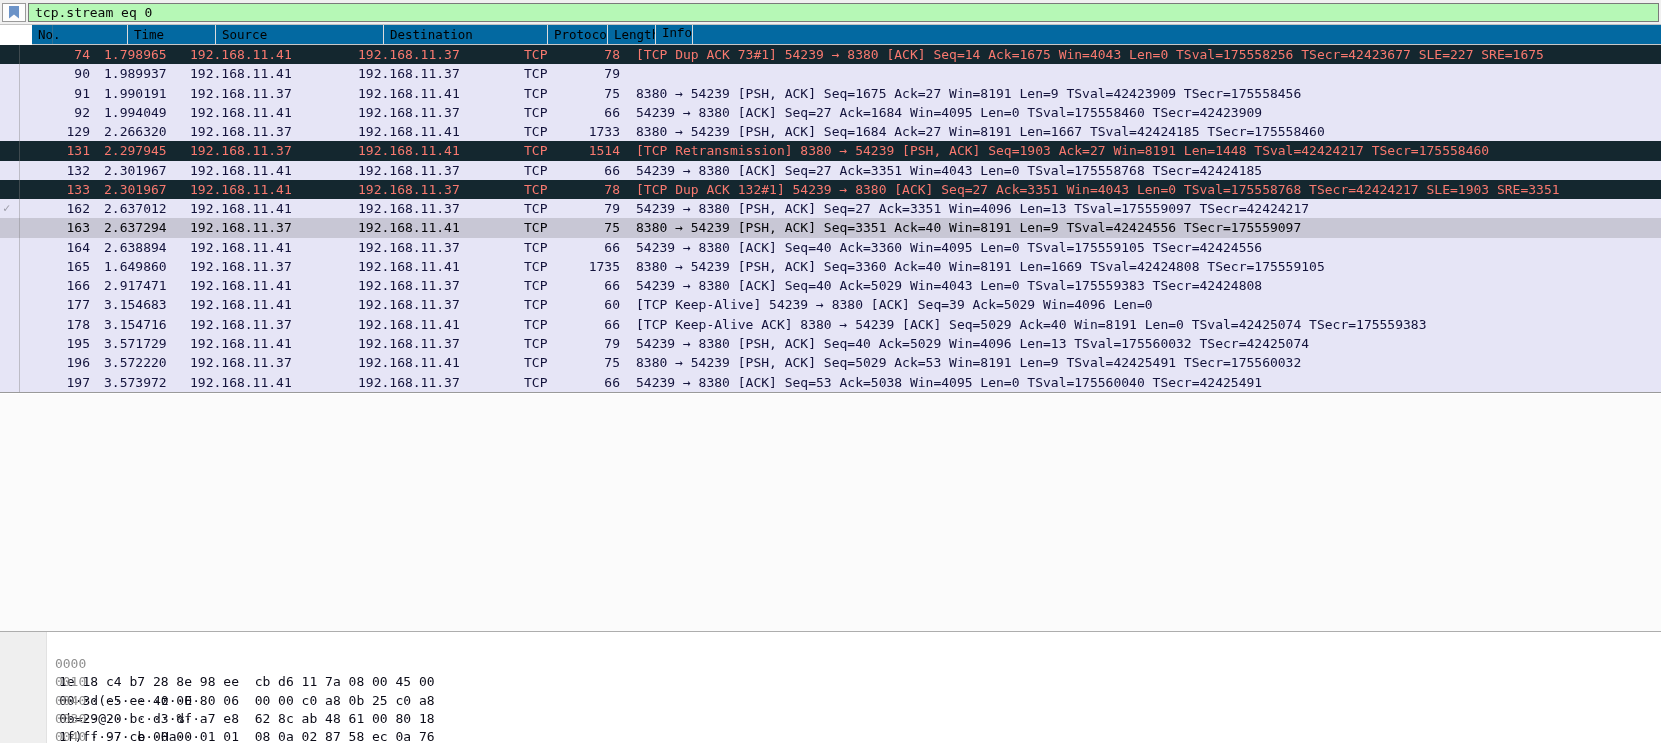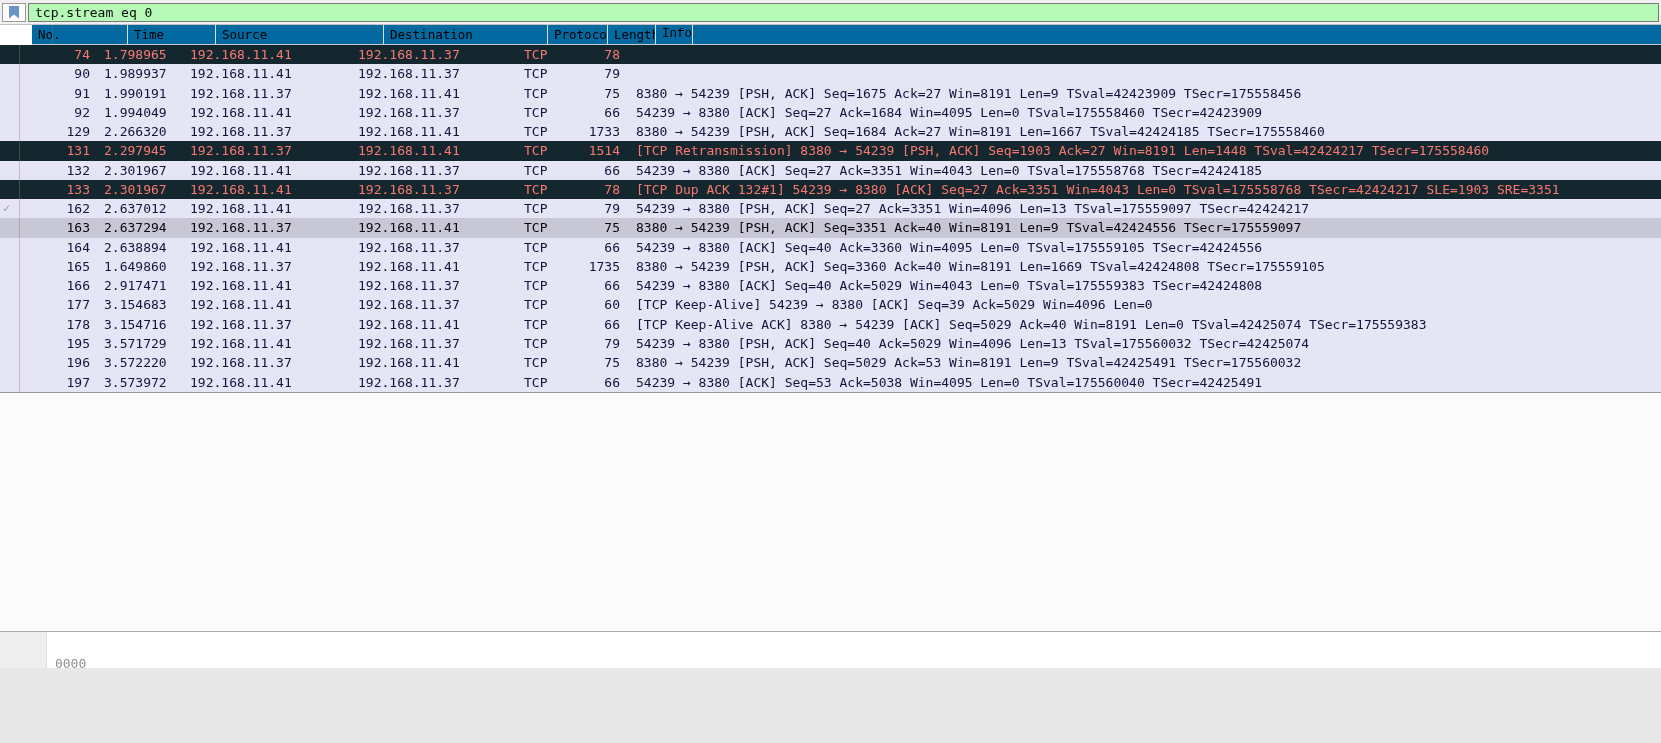--- a/index.html
+++ b/index.html
@@ -1,17 +1,17 @@
 <!DOCTYPE html>
 <html><head>
 <meta charset="utf-8">
 <style>
   html,body{margin:0;padding:0;background:#e8e8e8;}
   .app{
-    position:relative;width:1661px;height:668px;background:#ffffff;overflow:hidden;
+    position:relative;width:1661px;height:743px;background:#ffffff;overflow:hidden;
     font-family:"DejaVu Sans Mono","Liberation Mono",monospace;
     font-size:13px;color:#101035;
   }
   
   .filterbar{
     position:absolute;left:0;top:0;width:1661px;height:25px;background:#f0f0f0;
     border-bottom:1px solid #c2c2c2;box-sizing:border-box;
     display:flex;align-items:center;padding:2px 2px 2px 2px;
   }
   .bm-btn{
@@ -105,20 +105,21 @@
 
   <div class="plist" id="plist">
     <div class="prow bad">
       <span class="cell c-mark"></span>
       <span class="cell c-no">74</span>
       <span class="cell c-time">1.798965</span>
       <span class="cell c-src">192.168.11.41</span>
       <span class="cell c-dst">192.168.11.37</span>
       <span class="cell c-proto">TCP</span>
       <span class="cell c-len">78</span>
+      <span class="cell c-info">[TCP Dup ACK 73#1] 54239 → 8380 [ACK] Seq=14 Ack=1675 Win=4043 Len=0 TSval=175558256 TSecr=42423677 SLE=227 SRE=1675</span>
     </div>
 
     <div class="prow normal">
       <span class="cell c-mark"></span>
       <span class="cell c-no">90</span>
       <span class="cell c-time">1.989937</span>
       <span class="cell c-src">192.168.11.41</span>
       <span class="cell c-dst">192.168.11.37</span>
       <span class="cell c-proto">TCP</span>
       <span class="cell c-len">79</span>

